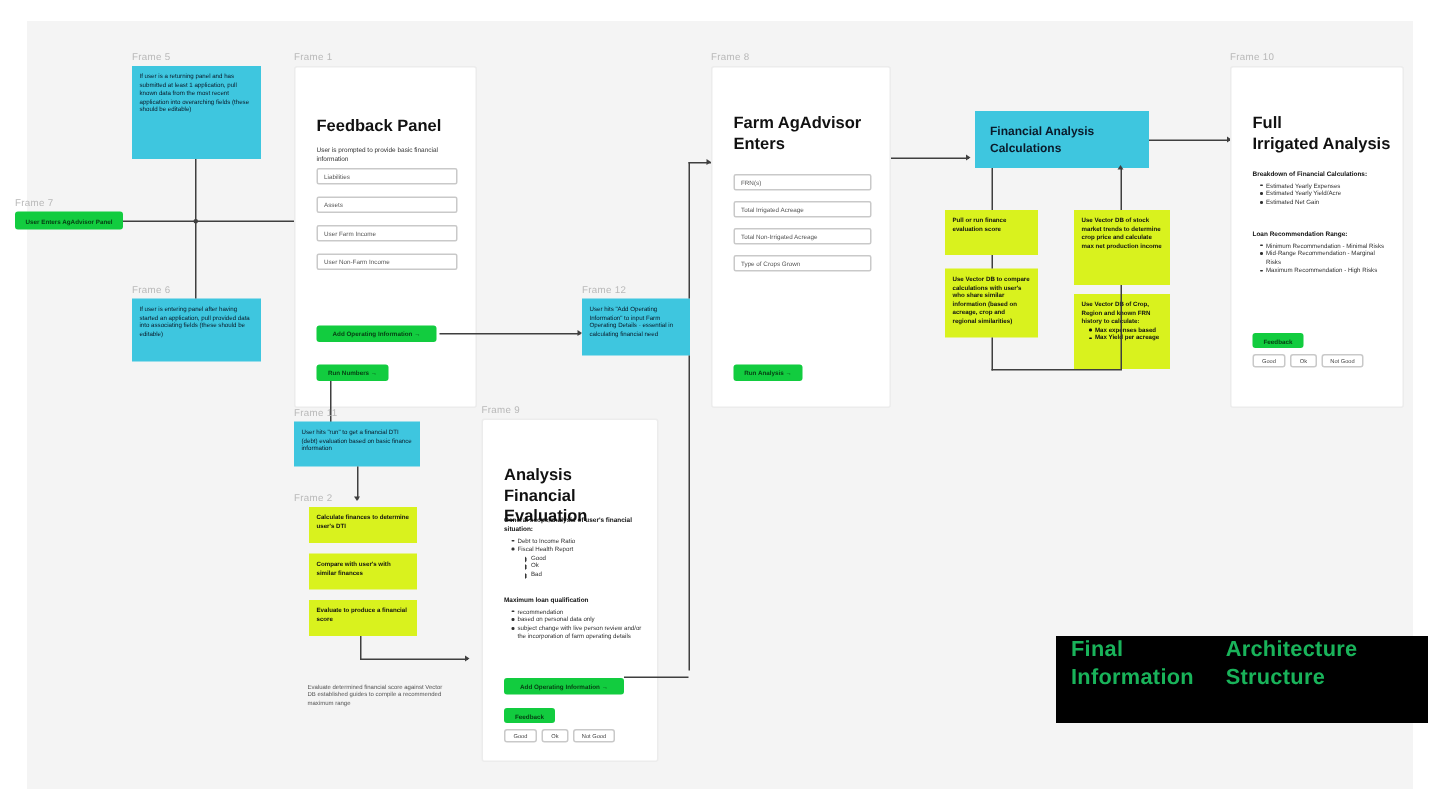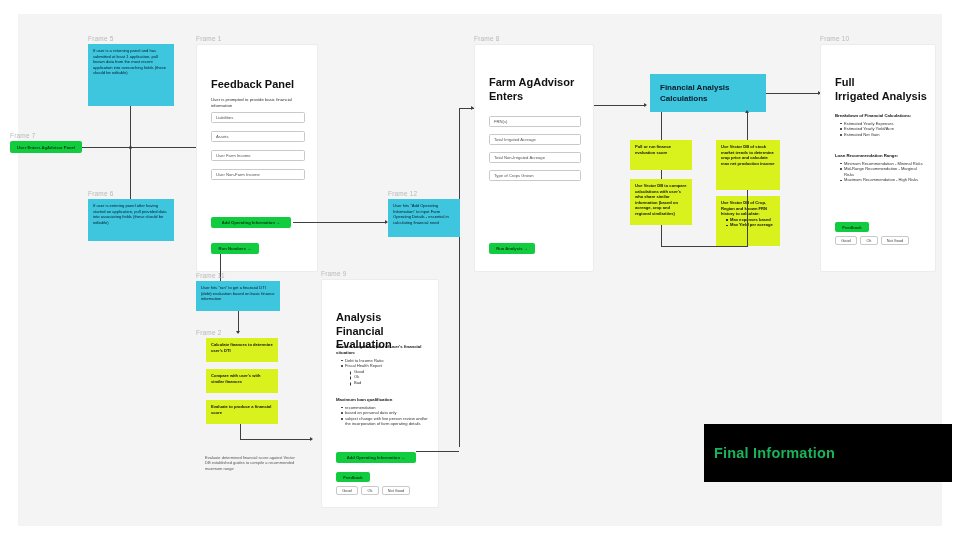--- a/index.html
+++ b/index.html
@@ -79,21 +79,21 @@
   }
   .arrow-u{
     position:absolute;width:0;height:0;
     border-bottom:3.2px solid #3f3f3f;
     border-left:2.2px solid transparent;border-right:2.2px solid transparent;
   }
   .dot{position:absolute;width:3px;height:3px;border-radius:50%;background:#3f3f3f;}
   
   #banner{
     position:absolute;left:704px;top:424px;width:238px;height:58px;background:#000;
-    display:flex;flex-direction:column;justify-content:center;padding-left:10px;
+    display:flex;flex-direction:row;justify-content:center;padding-left:10px;
   }
   #banner span{
     color:#19b35a;font-size:14.5px;font-weight:bold;line-height:19px;letter-spacing:.2px;
   }
   .cap{font-size:4px;color:#555;line-height:5.4px;}
 </style>
 </head>
 <body>
 
 <div id="canvas">
@@ -261,13 +261,14 @@
     <div class="abs btn-green" style="left:14px;top:177px;width:34px;height:10px;">Feedback</div>
     <div class="abs btn-ghost" style="left:14px;top:191px;width:22px;">Good</div>
     <div class="abs btn-ghost" style="left:39px;top:191px;width:18px;">Ok</div>
     <div class="abs btn-ghost" style="left:60px;top:191px;width:28px;">Not Good</div>
   </div>
 
 </div>
 
 <div id="banner">
   <span>Final Information</span>
+  <span>Architecture Structure</span>
 </div>
 
 </body></html>

